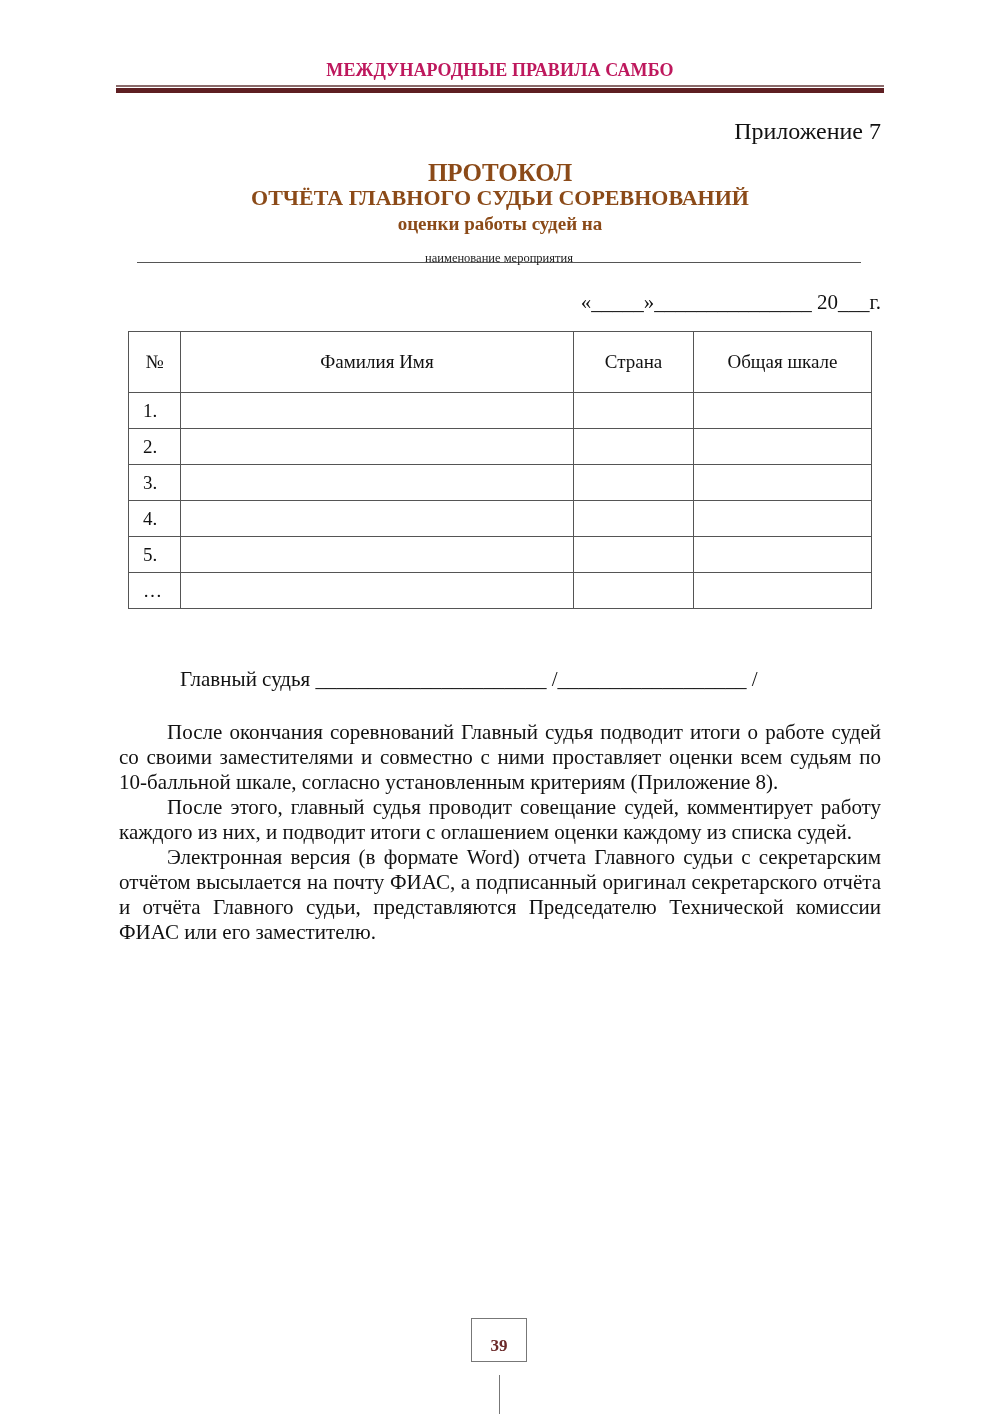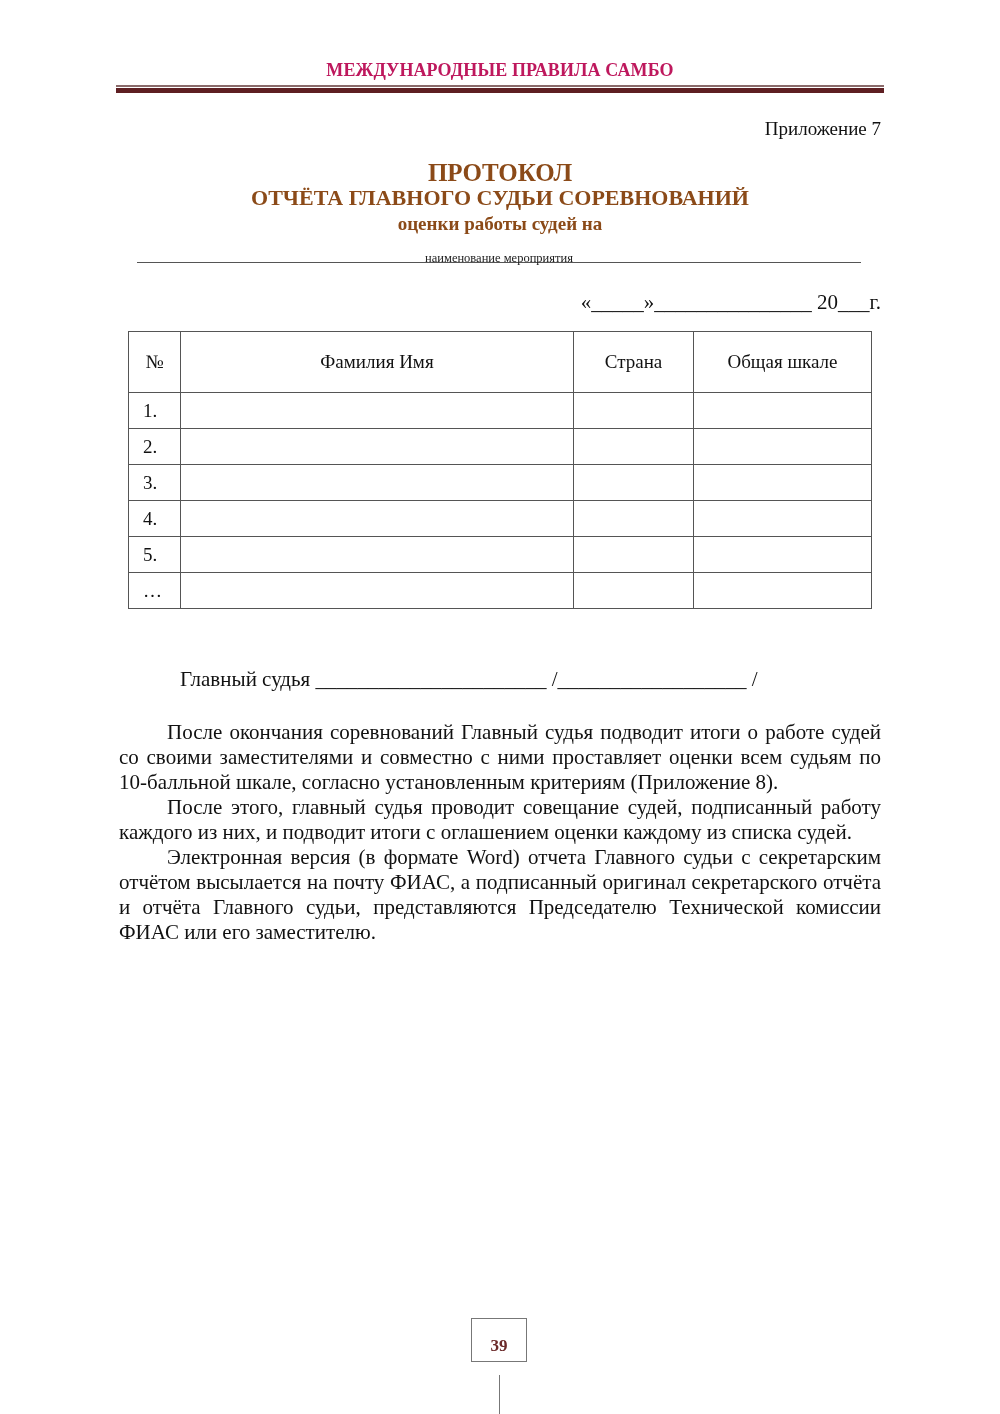--- a/index.html
+++ b/index.html
@@ -5,21 +5,21 @@
   html, body { margin: 0; padding: 0; background: #ffffff; }
   body { width: 1000px; height: 1414px; position: relative; overflow: hidden;
          font-family: "Liberation Serif", "DejaVu Serif", serif; color: #111; }
   .abs { position: absolute; }
 
   .running-head { left: 118px; width: 764px; top: 60px; text-align: center;
     font-weight: bold; font-size: 18px; color: #be185d; letter-spacing: 0.1px; }
   .rule-thin { left: 116px; width: 768px; top: 85px; height: 2px; background: #8a6a6a; }
   .rule-thick { left: 116px; width: 768px; top: 88px; height: 5px; background: #5e1f22; }
 
-  .appendix { right: 119px; top: 118px; font-size: 19px; color: #111; }
+  .appendix { right: 119px; top: 118px; font-size: 24px; color: #111; }
 
   .title { left: 100px; width: 800px; text-align: center; font-weight: bold; color: #8b4a18; }
   .t1 { top: 159px; font-size: 25px; }
   .t2 { top: 185px; font-size: 22px; }
   .t3 { top: 213px; font-size: 19px; }
 
   .event-line { left: 137px; width: 724px; top: 262px; height: 1px; background: #555; }
   .event-caption { left: 137px; width: 724px; top: 251px; text-align: center; font-size: 12.5px; color: #222; }
 
   .date-line { right: 119px; top: 290px; font-size: 21px; white-space: pre; }
@@ -110,18 +110,18 @@
       <td></td>
       <td></td>
     </tr>
   </tbody>
 </table>
 
 <div class="abs signature">Главный судья ______________________ /__________________ /</div>
 
 <div class="abs para p1">
   <p>После окончания соревнований Главный судья подводит итоги о работе судей со своими заместителями и совместно с ними проставляет оценки всем судьям по 10-балльной шкале, согласно установленным критериям (Приложение 8).</p>
-  <p>После этого, главный судья проводит совещание судей, подписанный работу каждого из них, и подводит итоги с оглашением оценки каждому из списка судей.</p>
+  <p>После этого, главный судья проводит совещание судей, комментирует работу каждого из них, и подводит итоги с оглашением оценки каждому из списка судей.</p>
   <p>Электронная версия (в формате Word) отчета Главного судьи с секретарским отчётом высылается на почту ФИАС, а подписанный оригинал секретарского отчёта и отчёта Главного судьи, представляются Председателю Технической комиссии ФИАС или его заместителю.</p>
 </div>
 
 <div class="abs page-box">39</div>
 <div class="abs page-stem"></div>
 
 </body></html>

